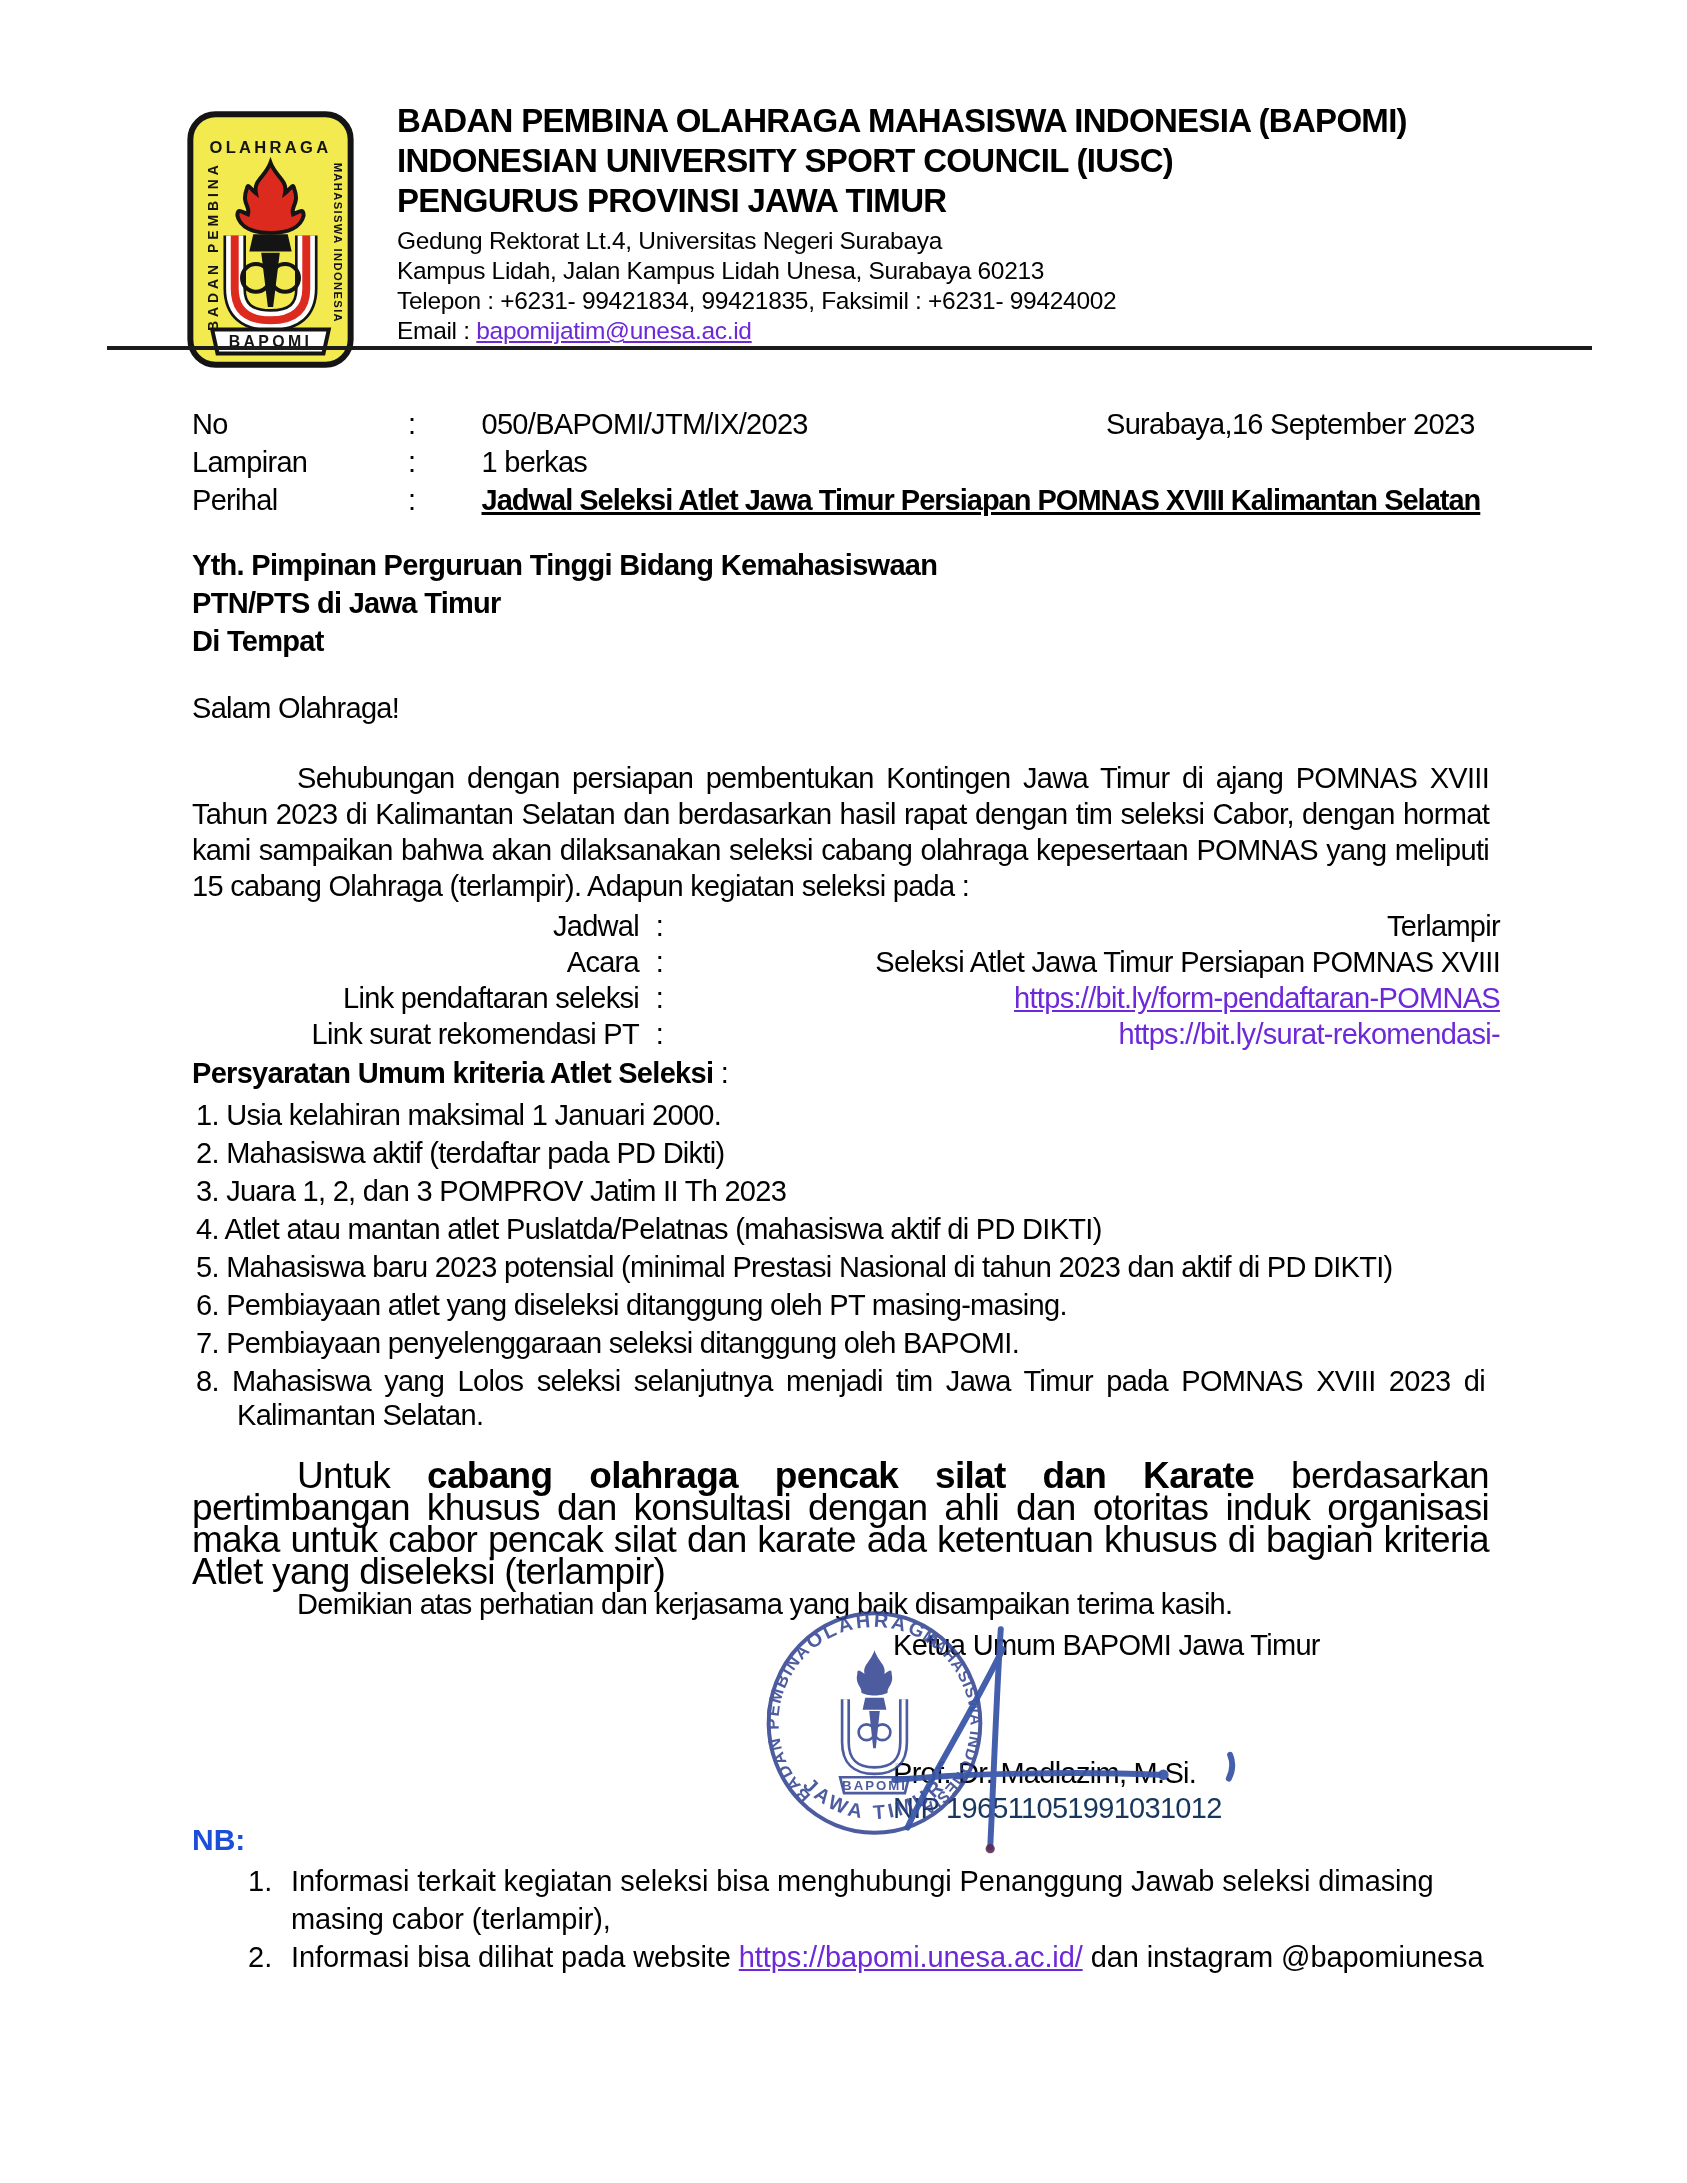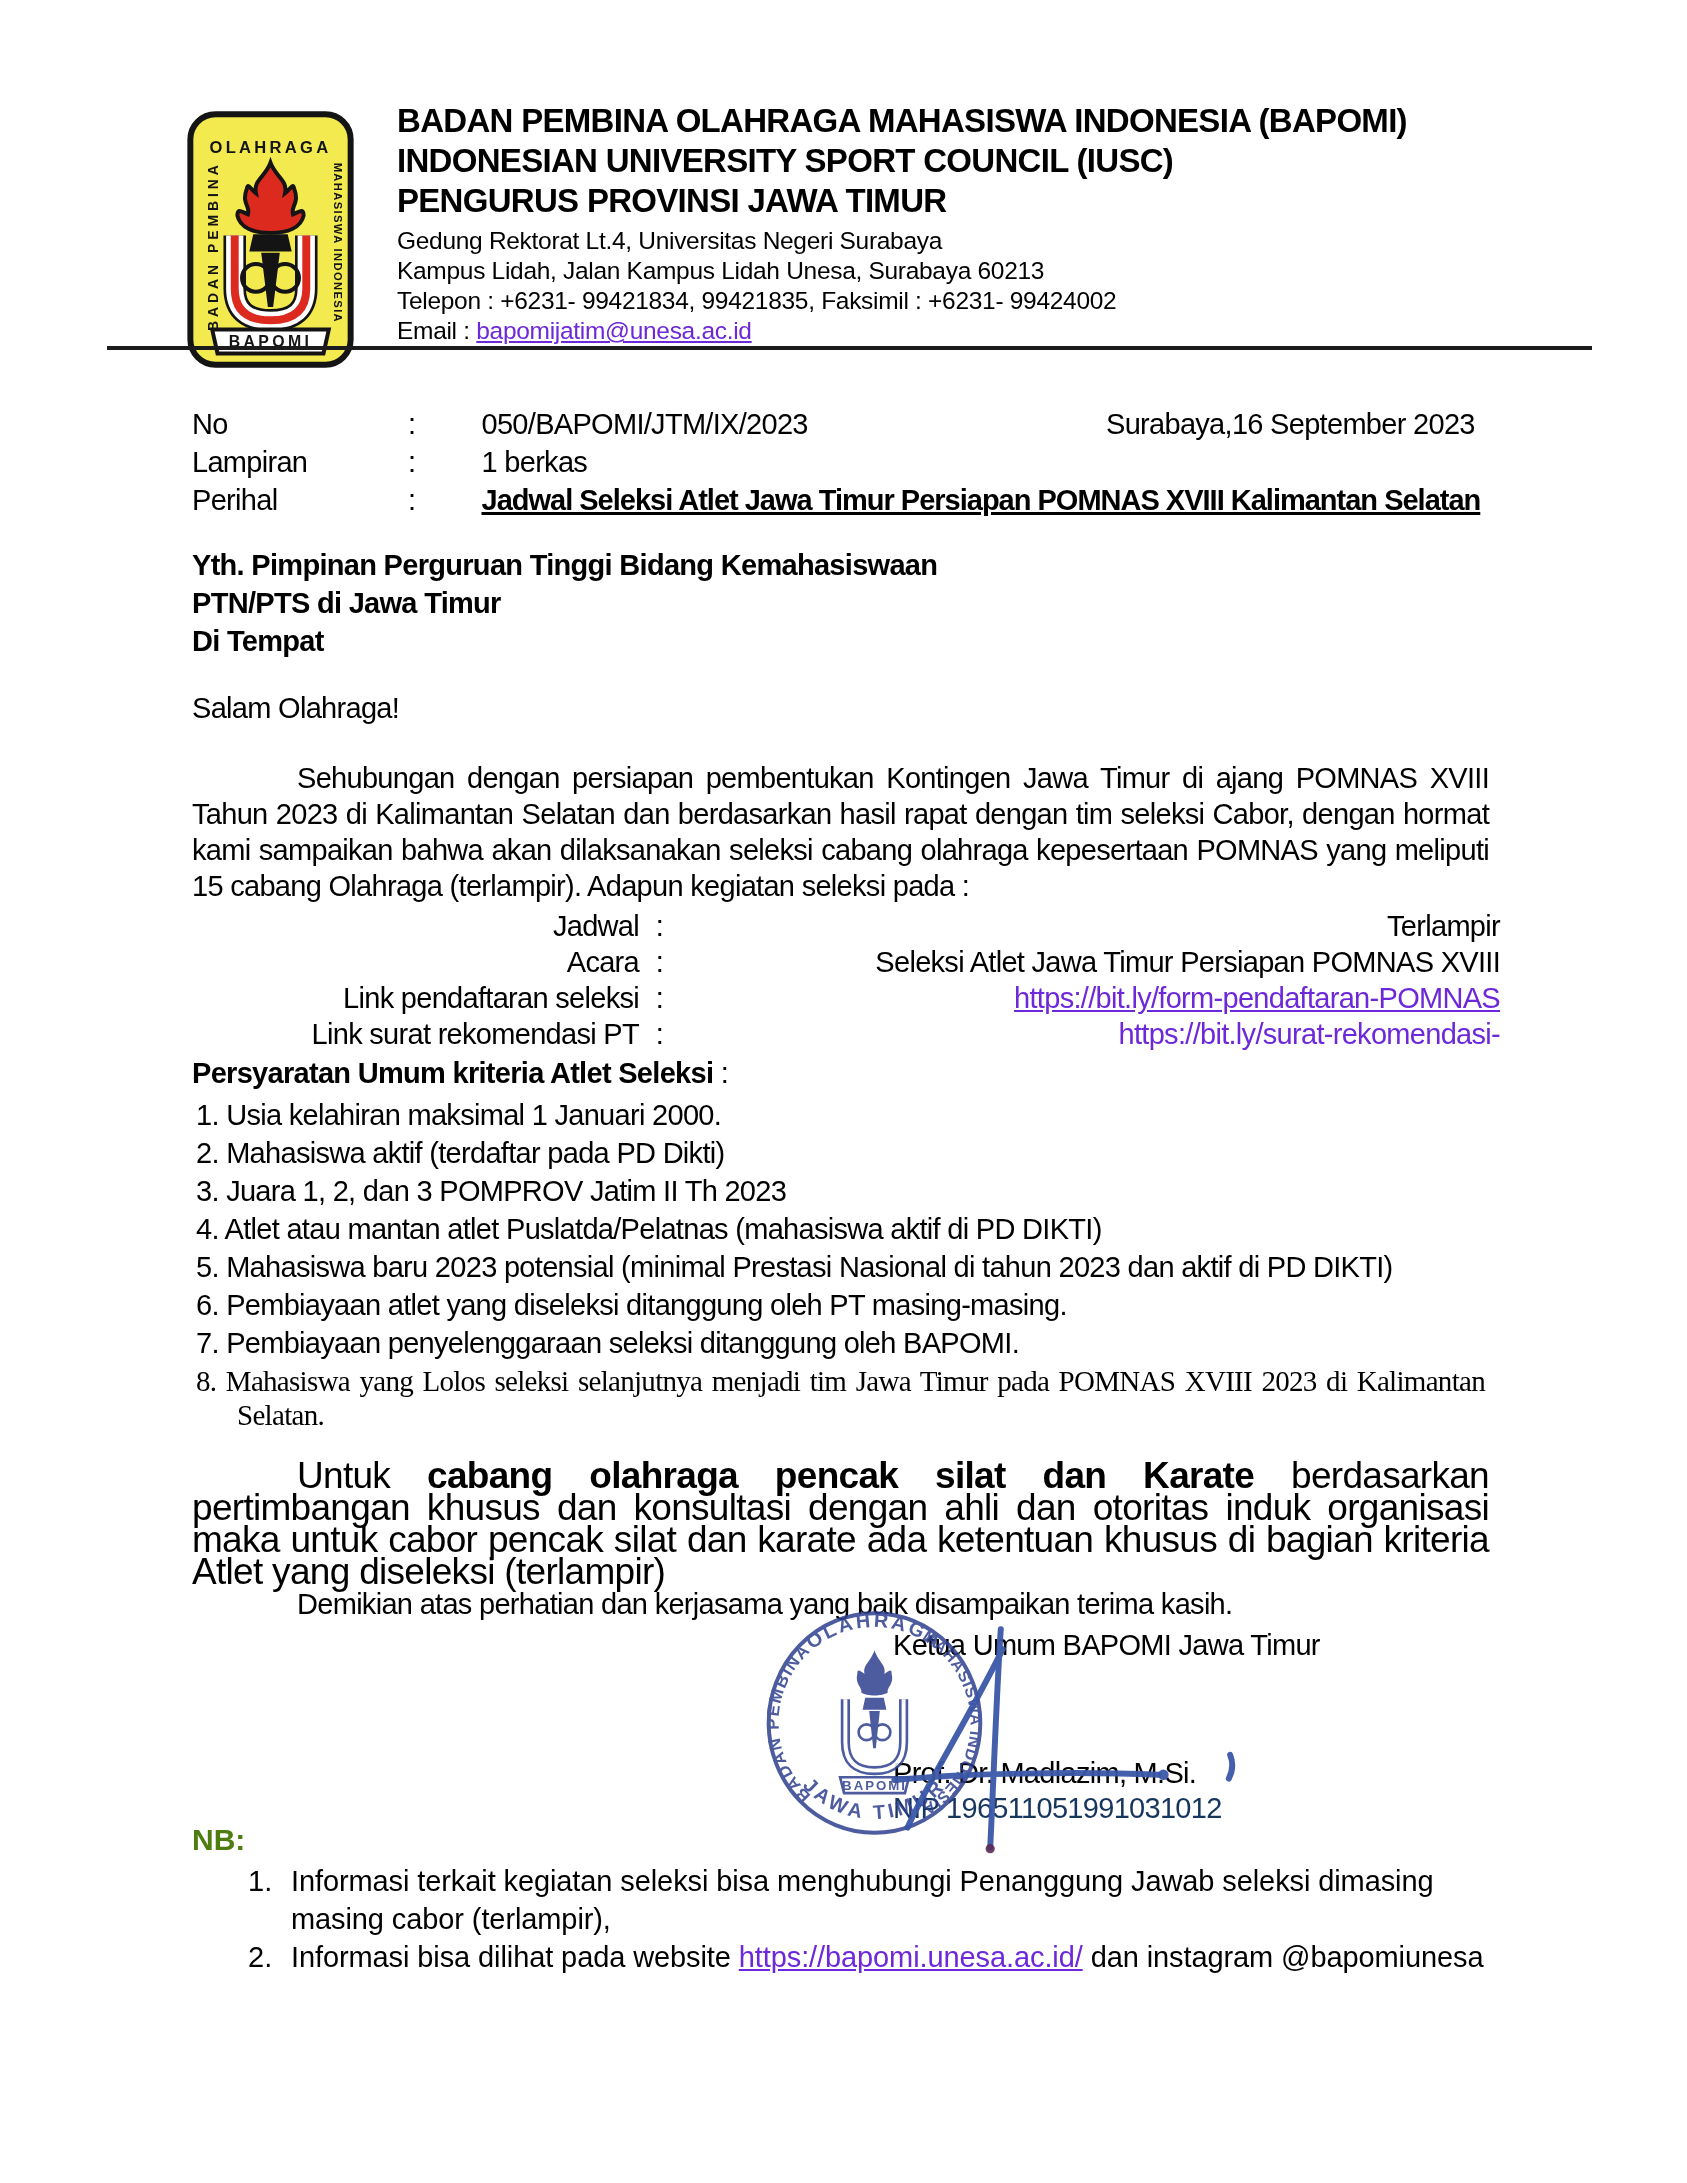--- a/index.html
+++ b/index.html
@@ -21,28 +21,28 @@
   
   .meta-row{display:grid;grid-template-columns:169px 26.5px auto;font-size:29px;line-height:38px;letter-spacing:-0.7px;gap:47px;}
   .perihal-v{font-weight:bold;text-decoration:underline;text-decoration-thickness:2.6px;white-space:nowrap;letter-spacing:-1px;}
   
   .rcpt{font-size:29px;line-height:38px;font-weight:bold;letter-spacing:-0.7px;}
   
   .para{font-size:29px;line-height:36px;text-align:justify;letter-spacing:-0.7px;text-indent:105px;margin:0;}
   .det-row{display:grid;grid-template-columns:343px 24px auto;font-size:29px;line-height:36px;letter-spacing:-0.7px;text-align:right;}
   .req-title{font-size:29px;letter-spacing:-0.7px;}
   .req-item{font-size:29px;line-height:34px;letter-spacing:-0.7px;padding-left:41px;text-indent:-41px;margin:4px;}
-  .req-item.just{text-align:justify;font-family:Liberation Serif, serif;}
+  .req-item.just{text-align:justify;}
   .para2{font-size:37px;line-height:32px;text-align:justify;letter-spacing:-0.7px;text-indent:105px;margin:0;}
   .plain-ind{font-size:29px;line-height:32px;letter-spacing:-0.7px;text-indent:105px;margin:0;}
   
   .sig-txt{font-size:29px;letter-spacing:-0.7px;white-space:nowrap;}
   .navy{color:#17365D;}
   
-  .nb-label{font-size:30px;font-weight:bold;color:#4d7c0f;}
+  .nb-label{font-size:30px;font-weight:bold;color:#1d4ed8;}
   .nb-item{display:grid;grid-template-columns:43px auto;font-size:29px;line-height:38px;}
   .nb-item .txt{letter-spacing:-0.1px;}
 </style>
 </head>
 <body>
 
 <div class="page">
 
   <div class="abs" style="left:187px;top:111px;width:167px;height:257px;">
     <svg width="167" height="257" viewBox="0 0 252 388">

